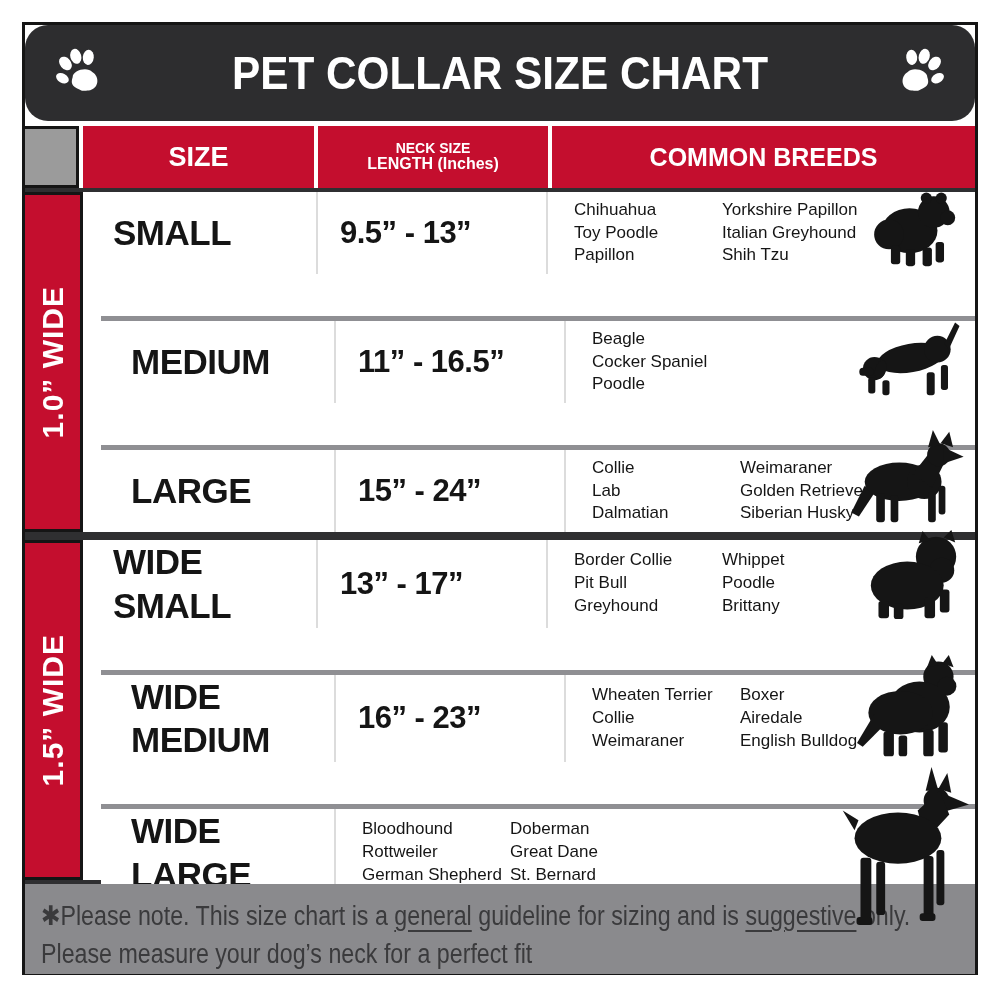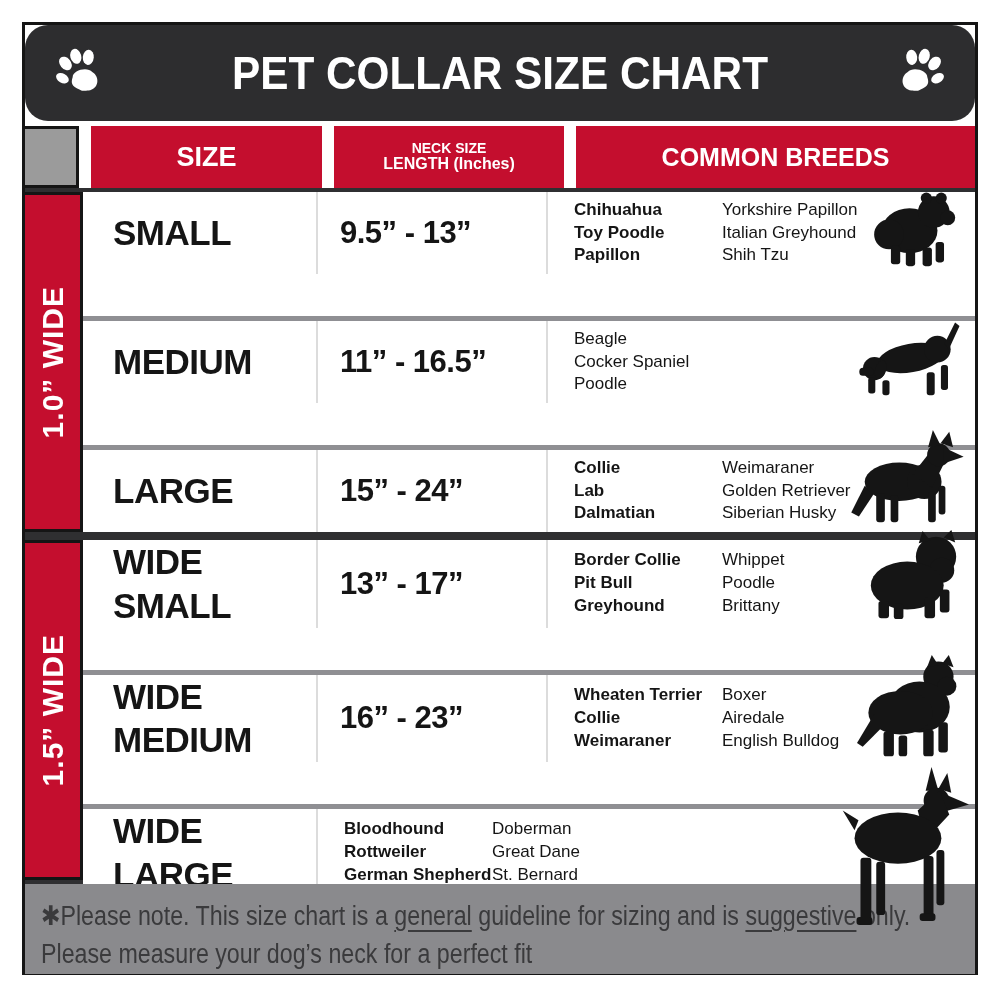--- a/index.html
+++ b/index.html
@@ -14,50 +14,50 @@
   .paw.left { margin-left:30px; }
   .paw.right { margin-right:30px; transform:scaleX(-1); }
   .title { flex:1; text-align:center; color:#ffffff; font-size:46px; font-weight:bold;
            letter-spacing:0px; transform:scaleX(0.92); white-space:nowrap; }
 
   .white-gap { height:5px; background:#ffffff; flex:0 0 auto; }
   .dark-line { height:4px; background:#2f2f31; flex:0 0 auto; }
   .divider { height:8px; background:#2f2f31; flex:0 0 auto; }
 
   
-  .head-row { height:62px; display:flex; gap:12px; background:#ffffff; flex:0 0 auto; }
+  .head-row { height:62px; display:flex; gap:4px; background:#ffffff; flex:0 0 auto; }
   .corner { width:54px; background:#9b9b9b; border:3px solid #151515; border-left:none; }
   .hcell { background:#c40e2e; color:#ffffff; display:flex; align-items:center;
            justify-content:center; font-weight:bold; }
   .h-size { width:231px; font-size:27px; }
   .h-len  { width:230px; flex-direction:column; line-height:1.05; }
   .h-len .small { font-size:14px; }
   .h-len .big { font-size:16px; }
   .h-breeds { flex:1; font-size:25px; }
 
   
   .section { height:340px; display:flex; flex:0 0 auto; }
   .sidebar { width:58px; background:#c40e2e; border:3px solid #151515; border-left:none;
              display:flex; align-items:center; justify-content:center; flex:0 0 auto; }
   .v-label { writing-mode:vertical-rl; transform:rotate(180deg); color:#fff;
              font-size:30px; font-weight:bold; letter-spacing:1px; white-space:nowrap; }
   .rows { flex:1; display:flex; flex-direction:column;gap:42px; }
   .row { flex:1 1 0; display:flex; position:relative; background:#fff; }
-  .row.sep { border-top:5px solid #8f8f93; }
+  .row.sep { border-top:5px solid #8f8f93;margin-left:18px; }
 
   .c-size { width:233px; padding-left:30px; display:flex; align-items:center;
             font-size:35px; font-weight:bold; color:#151515; white-space:pre-line;
             line-height:1.25; letter-spacing:-0.5px; }
   .c-len { width:230px; border-left:2px solid #dcdcdc; padding-left:22px; display:flex;
            align-items:center; font-size:31px; font-weight:bold; color:#151515;
            letter-spacing:-0.5px; }
   .c-breeds { flex:1; border-left:2px solid #dcdcdc; display:flex; align-items:center;
               padding-left:26px; position:relative; }
   .bcol { white-space:pre-line; font-size:17px; line-height:1.35; color:#151515; }
-  .bcol.one { width:148px;font-weight:bold; }
+  .bcol.one { width:148px; }
   .bcol.two { width:160px; }
   .dog { position:absolute; right:10px; bottom:6px; }
   .dog svg { display:block; }
   .dog-fill { fill:#151515; }
 
   
   .doberman-abs { position:absolute; right:4px; top:740px; z-index:5; }
 
   
   .footer { flex:1; background:#8a8a8d; padding:14px 0 0 16px; color:#3a3a3c;

